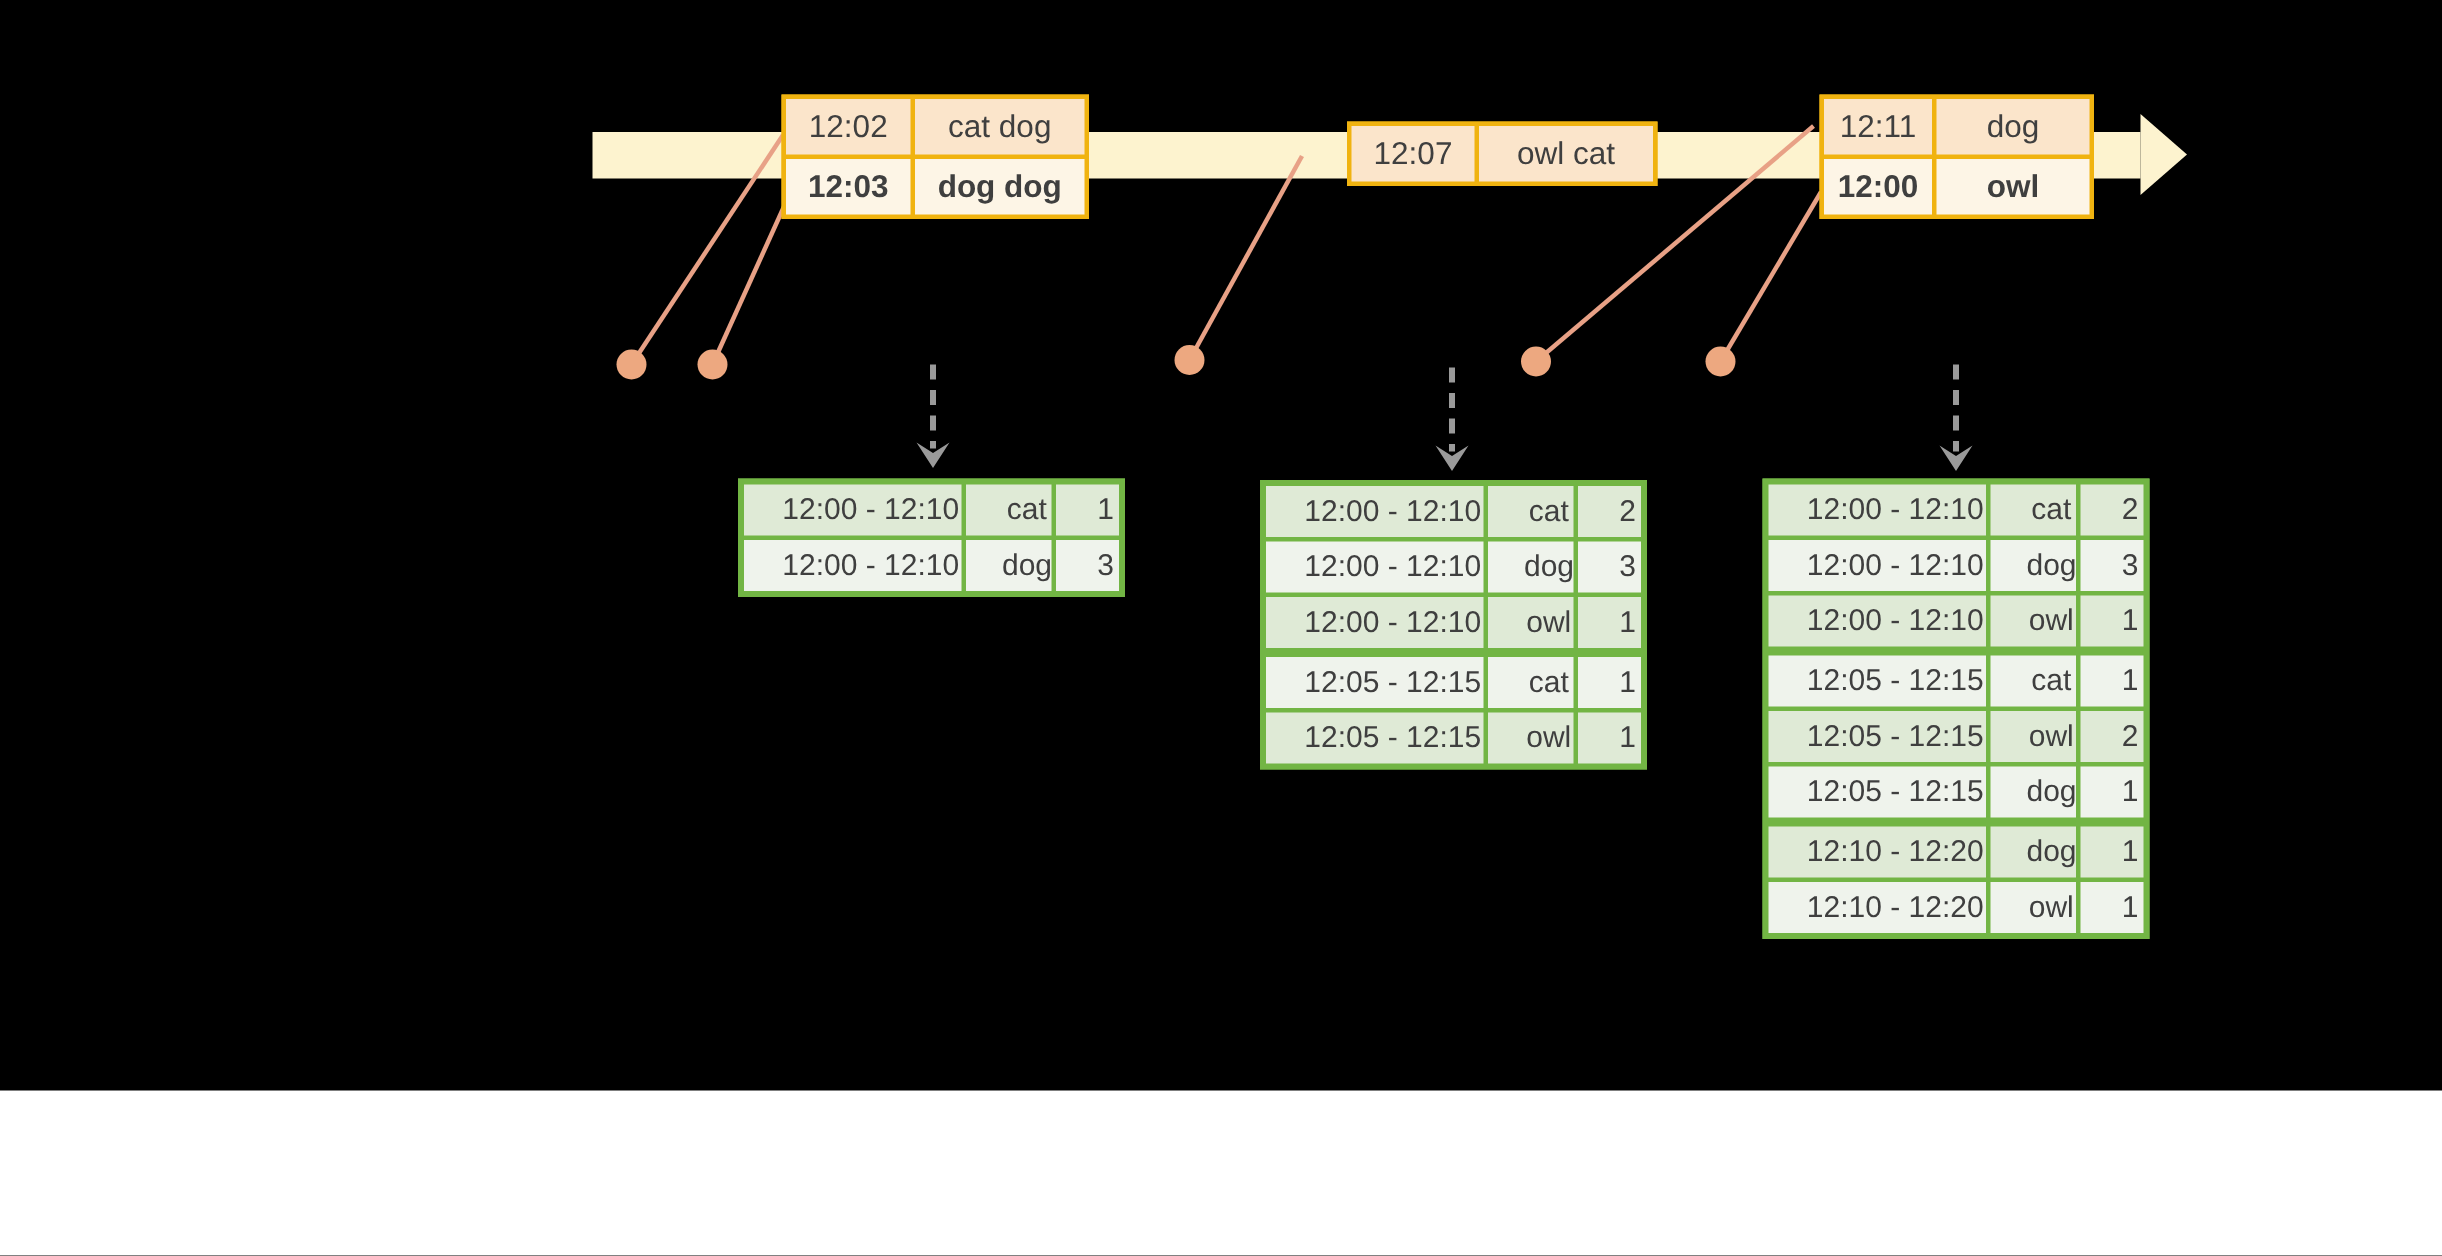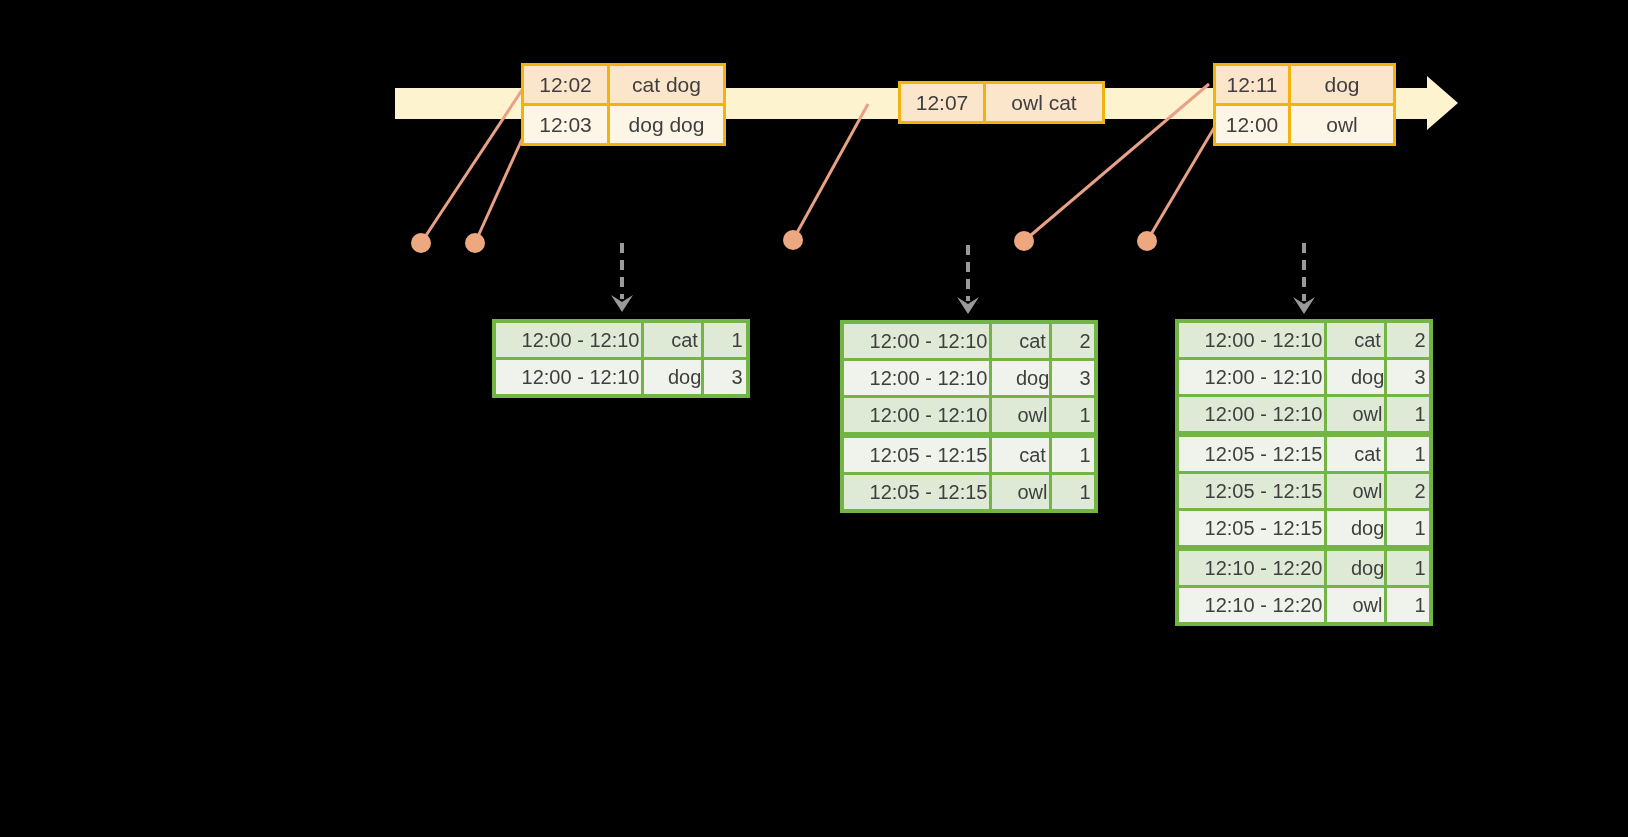--- a/index.html
+++ b/index.html
@@ -1,18 +1,18 @@
 <!DOCTYPE html>
 <html style="--background: #000000; --timeline: #fdf3cf; --gold: #f0b310; --peach: #fbe5cb; --cream: #fdf5e6; --salmon: #e8a186; --dot: #eda880; --arrow-gray: #9a9a9a; --green: #72b544; --row-dark: #dfead6; --row-light: #eff3ec; --text: #3f3f3f;"><head>
 <meta charset="utf-8">
 <style>
   html,body{margin:0;padding:0;}
   .canvas{
     position:relative;
-    width:1628px;height:837px;
+    width:1628px;height:727px;
     background:var(--background,#000);
     overflow:hidden;
     font-family:"Liberation Sans", sans-serif;
     color:var(--text,#3f3f3f);
   }
   svg.overlay{position:absolute;left:0;top:0;width:1628px;height:837px;}
   .fill-tl{fill:var(--timeline);}
   .conn{stroke:var(--salmon);stroke-width:3;}
   .dot{fill:var(--dot);}
   .dash{stroke:var(--arrow-gray);stroke-width:4;stroke-dasharray:10 7;fill:none;}
@@ -24,21 +24,21 @@
     display:flex;flex-direction:column;gap:3px;
     background:var(--gold);
     border:3px solid var(--gold);
     font-size:21px;
   }
   .e-row{display:grid;grid-template-columns:var(--tc) var(--wc);gap:3px;}
   .e-row .cell{
     height:37px;line-height:37px;text-align:center;white-space:nowrap;
   }
   .event-box .band-a .cell{background:var(--peach);}
-  .event-box .band-b .cell{background:var(--cream);}
+  .event-box .band-b .cell{background:var(--cream);font-weight:bold;}
 
   
   .result-table{
     position:absolute;
     display:flex;flex-direction:column;gap:3px;
     background:var(--green);
     border:4px solid var(--green);
     font-size:20px;
   }
   .t-row{display:grid;grid-template-columns:145px 57px 42px;gap:3px;}

